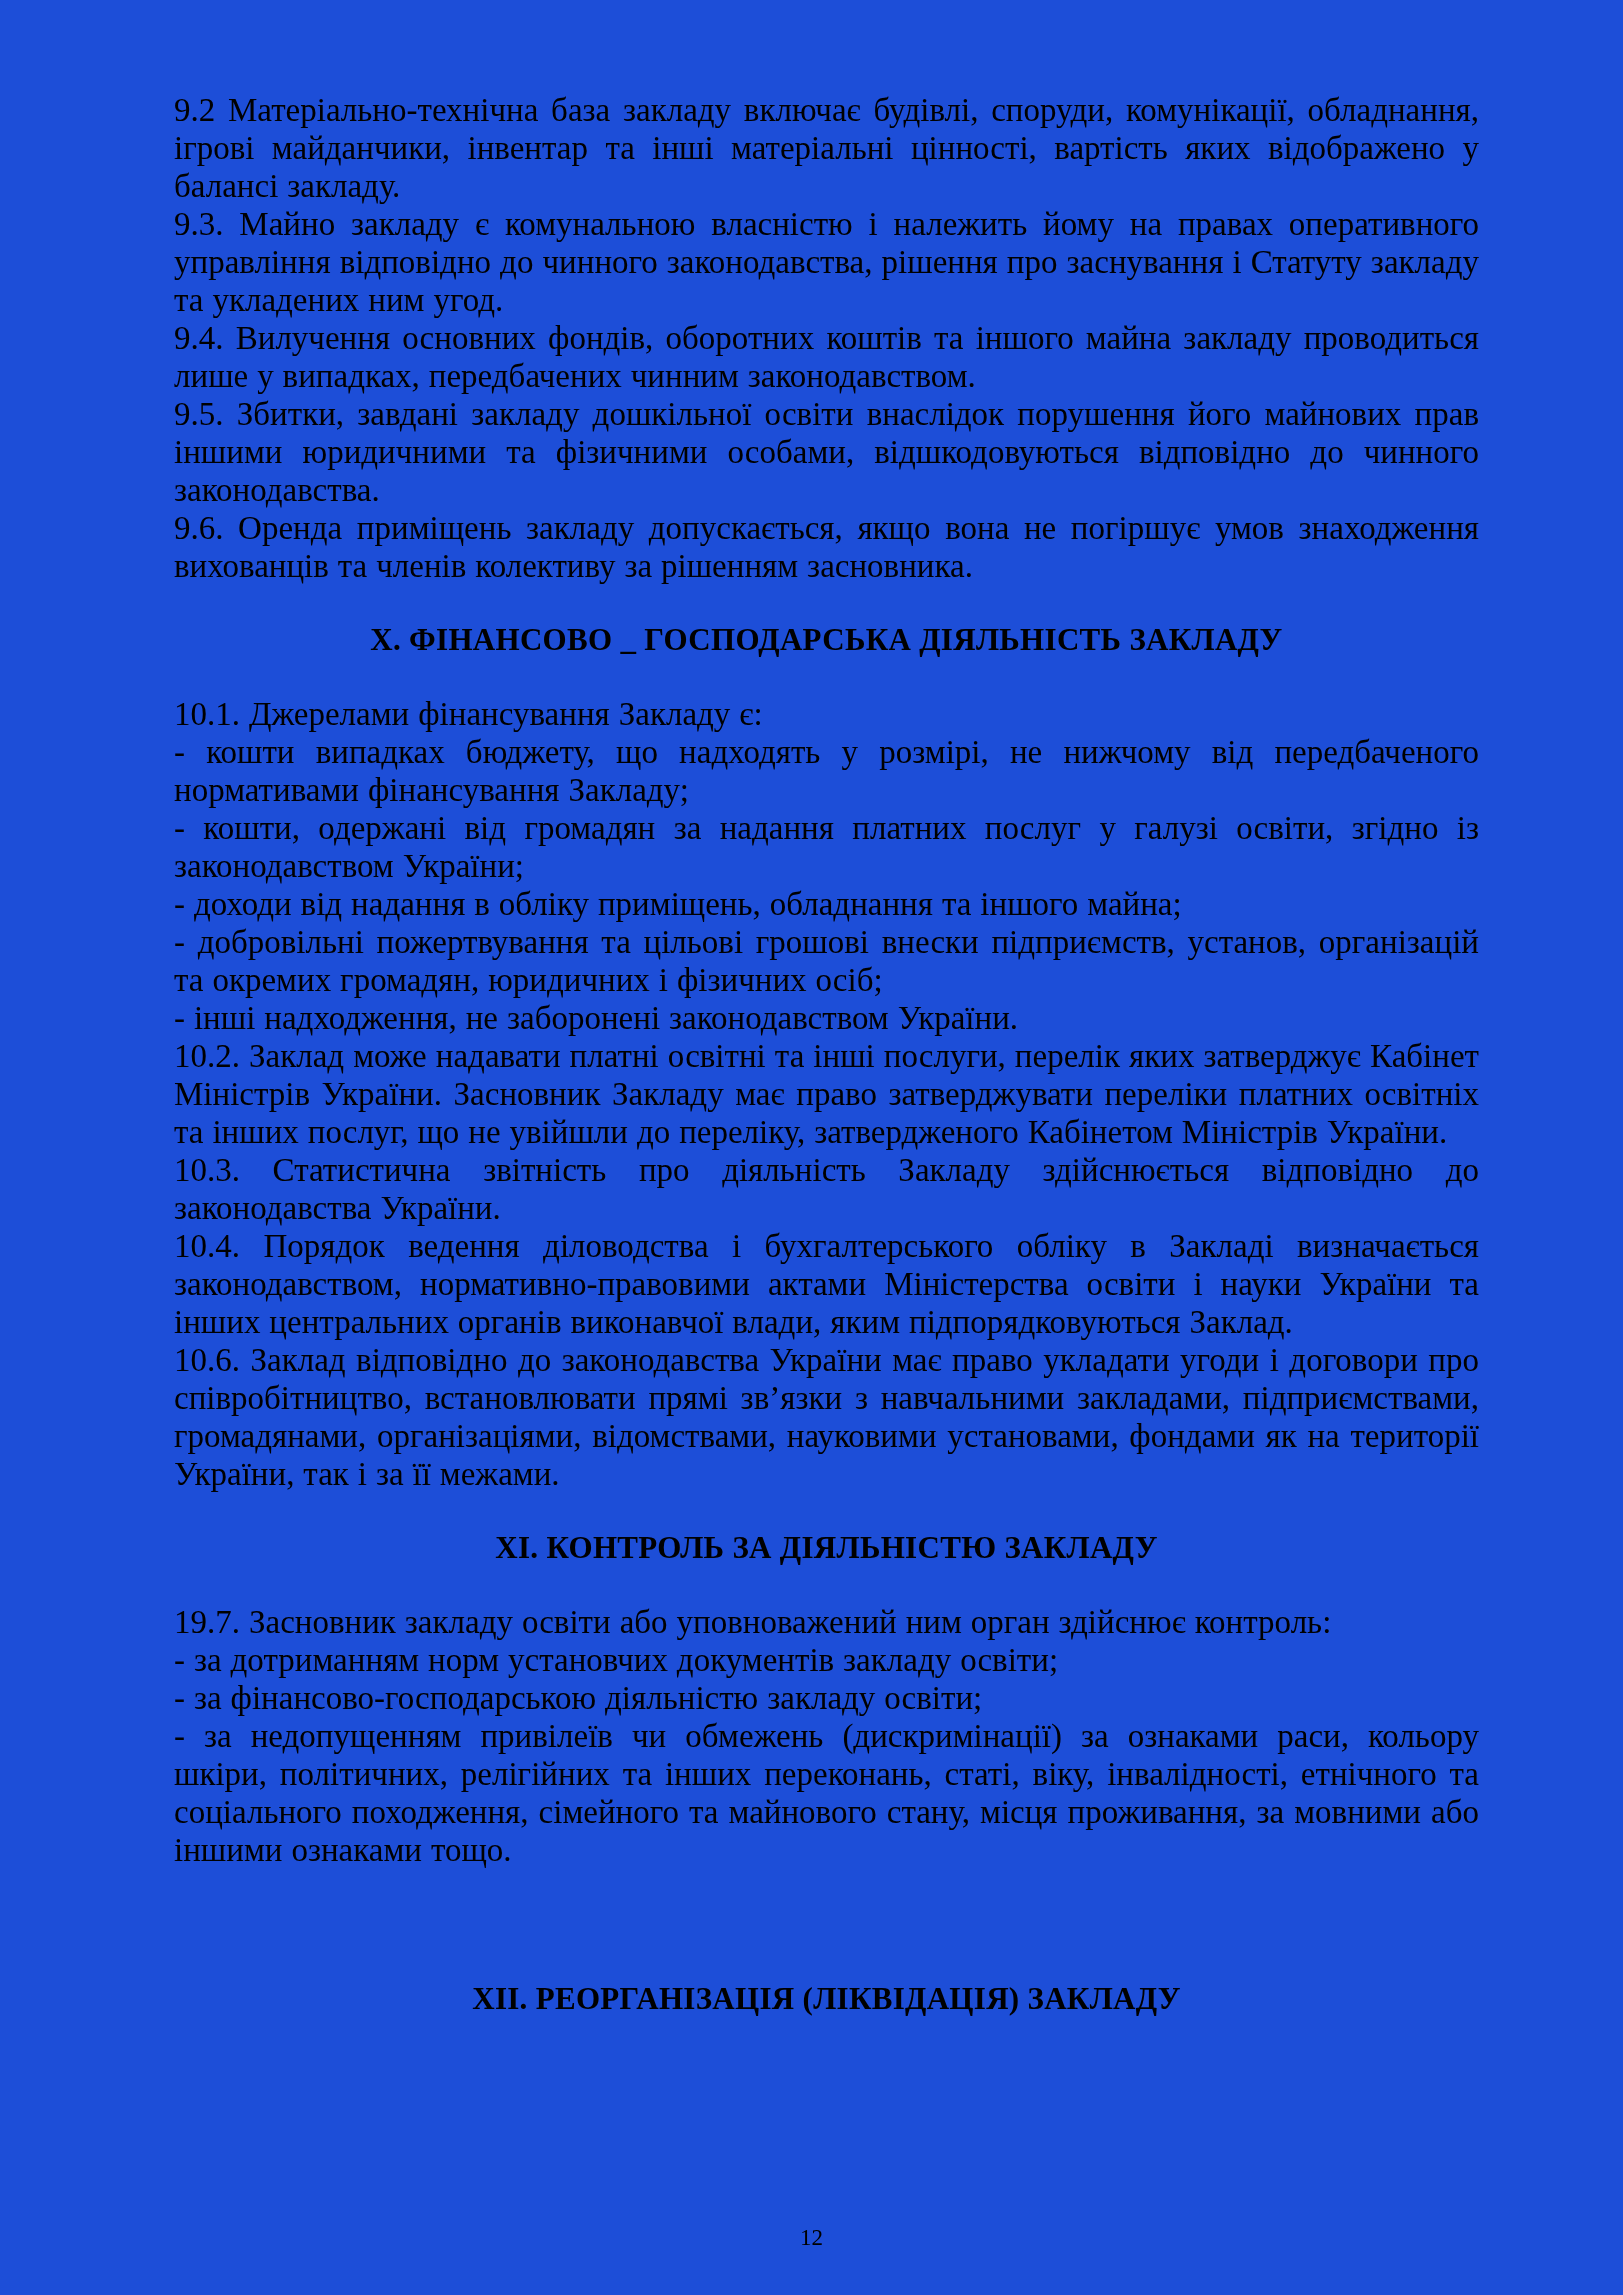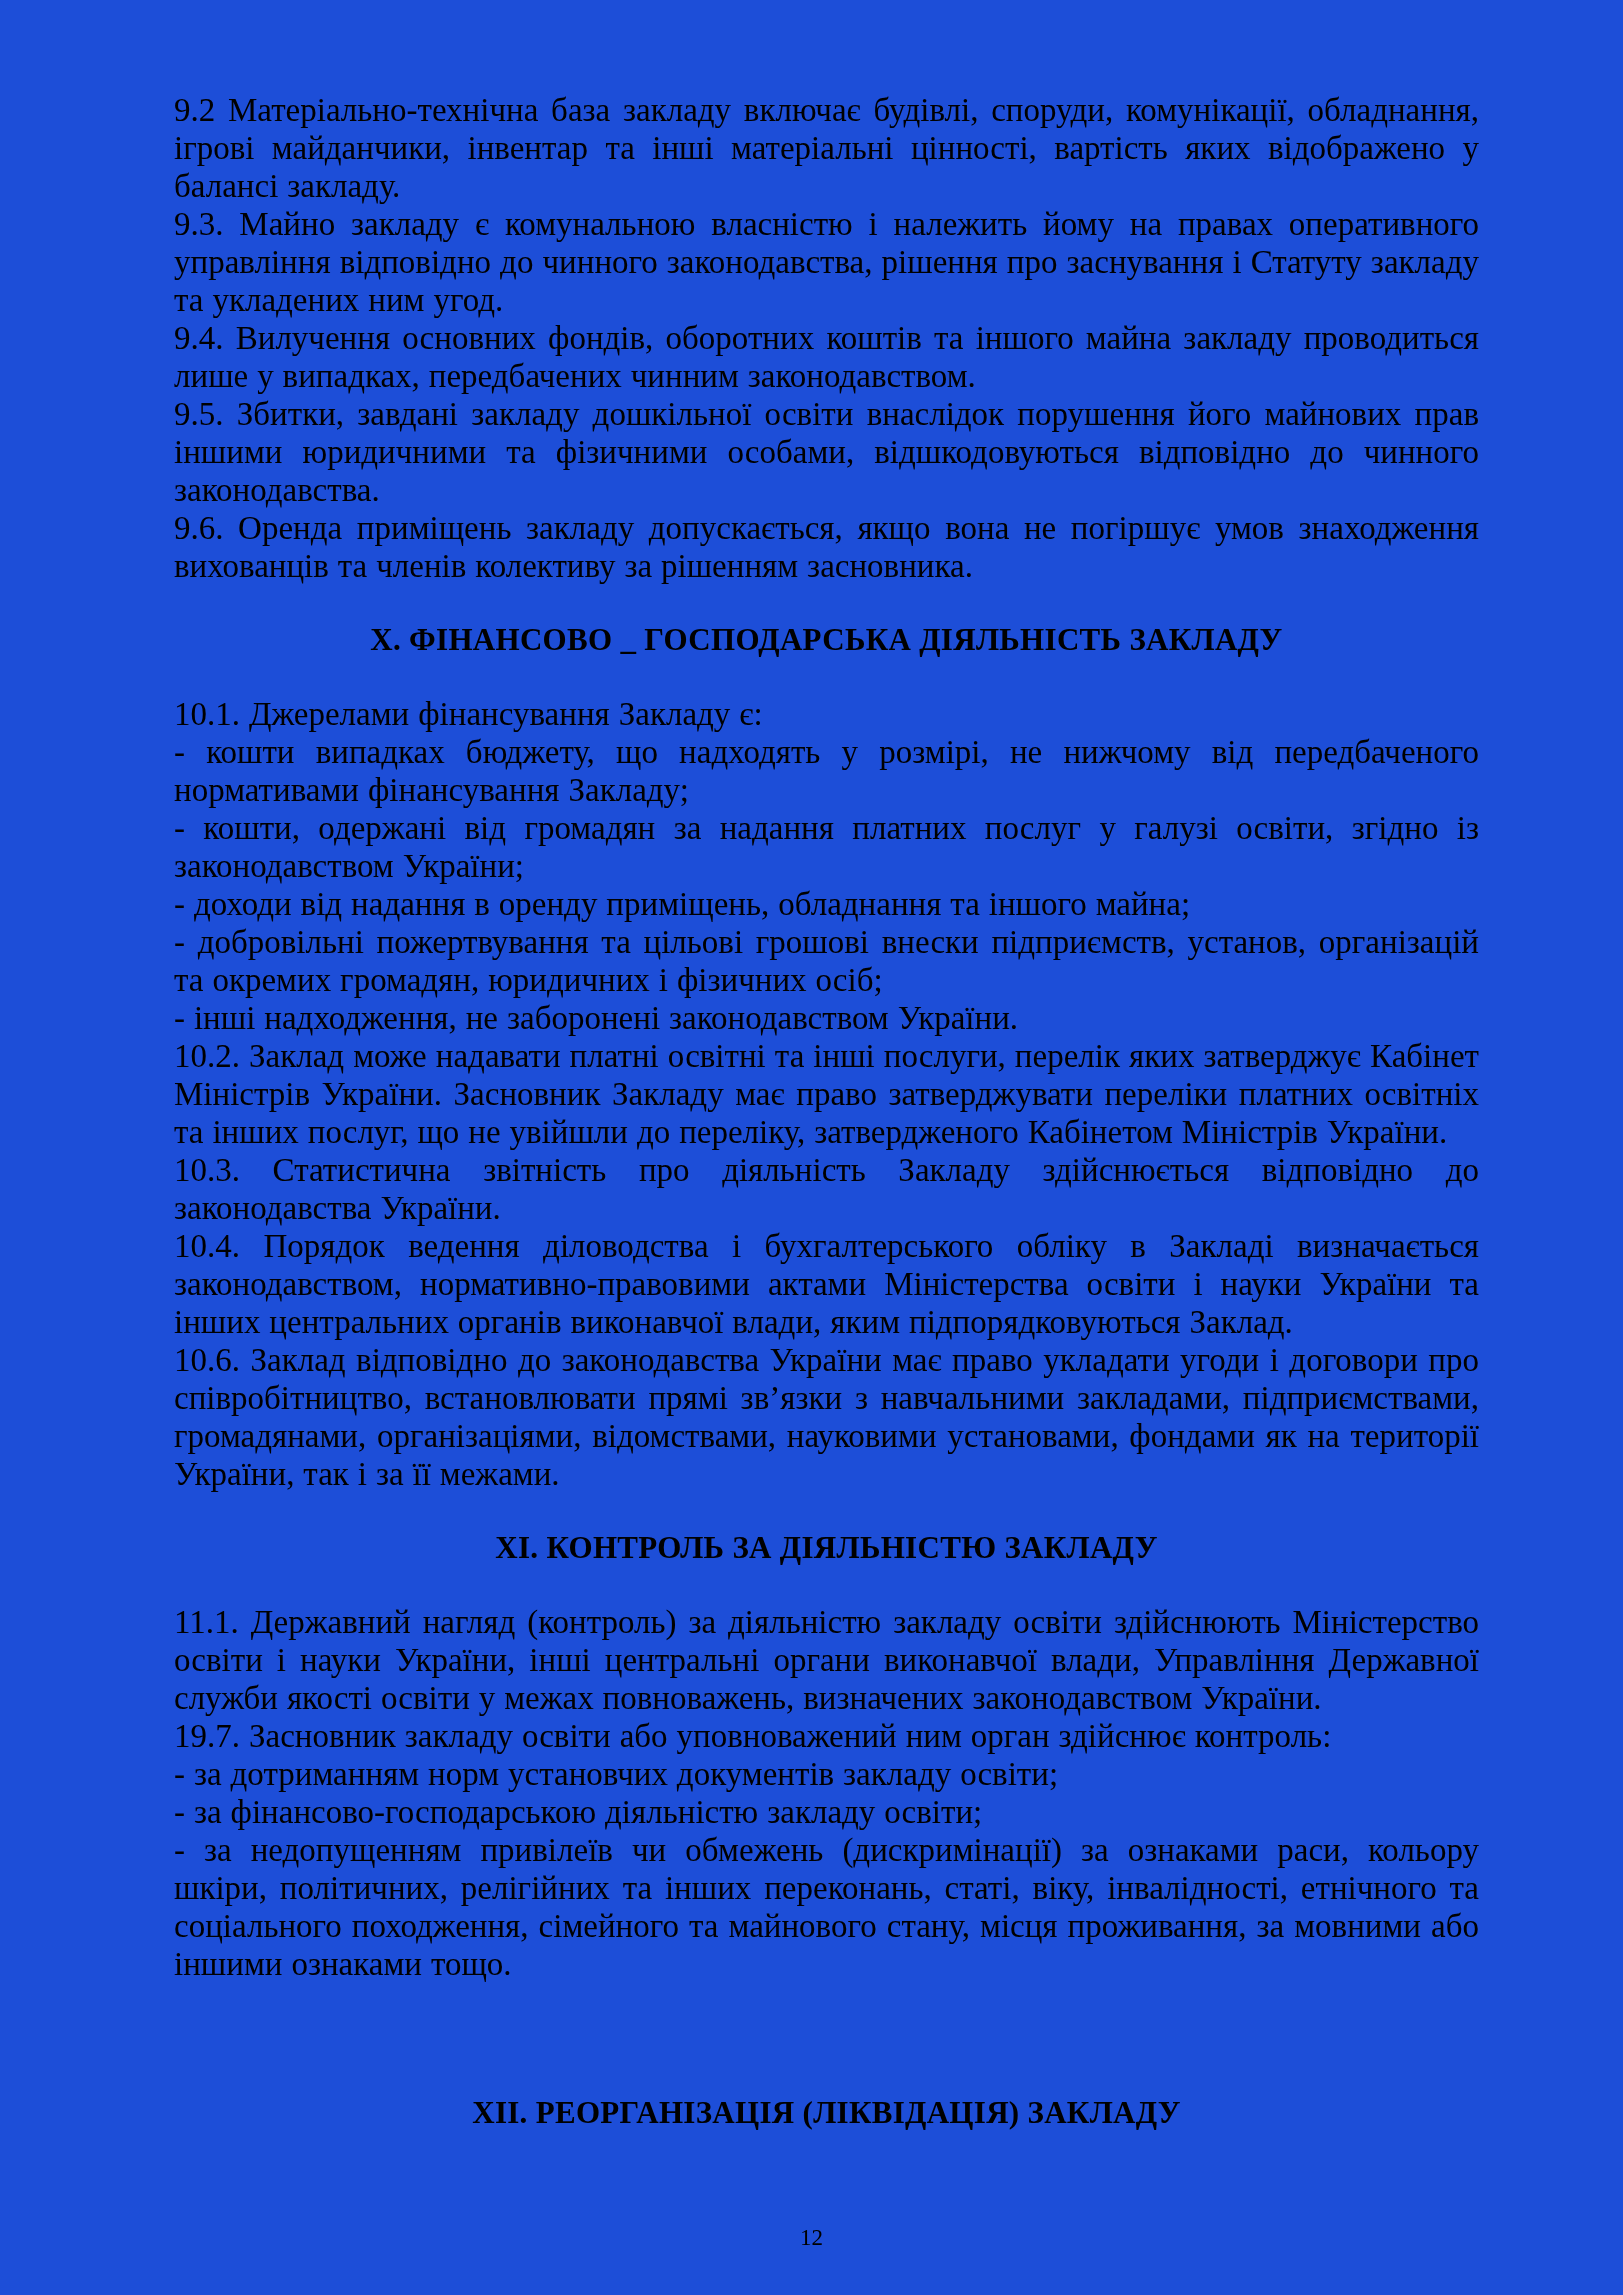--- a/index.html
+++ b/index.html
@@ -62,31 +62,30 @@
     <p class="para">9.3. Майно закладу є комунальною власністю і належить йому на правах оперативного управління відповідно до чинного законодавства, рішення про заснування і Статуту закладу та укладених ним угод.</p>
     <p class="para">9.4. Вилучення основних фондів, оборотних коштів та іншого майна закладу проводиться лише у випадках, передбачених чинним законодавством.</p>
     <p class="para">9.5. Збитки, завдані закладу дошкільної освіти внаслідок порушення його майнових прав іншими юридичними та фізичними особами, відшкодовуються відповідно до чинного законодавства.</p>
     <p class="para">9.6. Оренда приміщень закладу допускається, якщо вона не погіршує умов знаходження вихованців та членів колективу за рішенням засновника.</p>
 
     <h2 class="section-heading">X. ФІНАНСОВО _ ГОСПОДАРСЬКА ДІЯЛЬНІСТЬ ЗАКЛАДУ</h2>
 
     <p class="para">10.1. Джерелами фінансування Закладу є:</p>
     <p class="para">- кошти випадках бюджету, що надходять у розмірі, не нижчому від передбаченого нормативами фінансування Закладу;</p>
     <p class="para">- кошти, одержані від громадян за надання платних послуг у галузі освіти, згідно із законодавством України;</p>
-    <p class="para">- доходи від надання в оренду приміщень, обладнання та іншого майна;</p>
+    <p class="para">- доходи від надання в обліку приміщень, обладнання та іншого майна;</p>
     <p class="para">- добровільні пожертвування та цільові грошові внески підприємств, установ, організацій та окремих громадян, юридичних і фізичних осіб;</p>
     <p class="para">- інші надходження, не заборонені законодавством України.</p>
     <p class="para">10.2. Заклад може надавати платні освітні та інші послуги, перелік яких затверджує Кабінет Міністрів України. Засновник Закладу має право затверджувати переліки платних освітніх та інших послуг, що не увійшли до переліку, затвердженого Кабінетом Міністрів України.</p>
     <p class="para">10.3. Статистична звітність про діяльність Закладу здійснюється відповідно до законодавства України.</p>
     <p class="para">10.4. Порядок ведення діловодства і бухгалтерського обліку в Закладі визначається законодавством, нормативно-правовими актами Міністерства освіти і науки України та інших центральних органів виконавчої влади, яким підпорядковуються Заклад.</p>
     <p class="para">10.6. Заклад відповідно до законодавства України має право укладати угоди і договори про співробітництво, встановлювати прямі зв’язки з навчальними закладами, підприємствами, громадянами, організаціями, відомствами, науковими установами, фондами як на території України, так і за її межами.</p>
 
     <h2 class="section-heading">XI. КОНТРОЛЬ ЗА ДІЯЛЬНІСТЮ ЗАКЛАДУ</h2>
 
-    <p class="para">11.1. Державний нагляд (контроль) за діяльністю закладу освіти здійснюють Міністерство освіти і науки України, інші центральні органи виконавчої влади, Управління Державної служби якості освіти у межах повноважень, визначених законодавством України.</p>
     <p class="para">19.7. Засновник закладу освіти або уповноважений ним орган здійснює контроль:</p>
     <p class="para">- за дотриманням норм установчих документів закладу освіти;</p>
     <p class="para">- за фінансово-господарською діяльністю закладу освіти;</p>
     <p class="para">- за недопущенням привілеїв чи обмежень (дискримінації) за ознаками раси, кольору шкіри, політичних, релігійних та інших переконань, статі, віку, інвалідності, етнічного та соціального походження, сімейного та майнового стану, місця проживання, за мовними або іншими ознаками тощо.</p>
 
     <h2 class="section-heading last">XII. РЕОРГАНІЗАЦІЯ (ЛІКВІДАЦІЯ) ЗАКЛАДУ</h2>
 
   </div>
 
   <div class="page-number">12</div>

